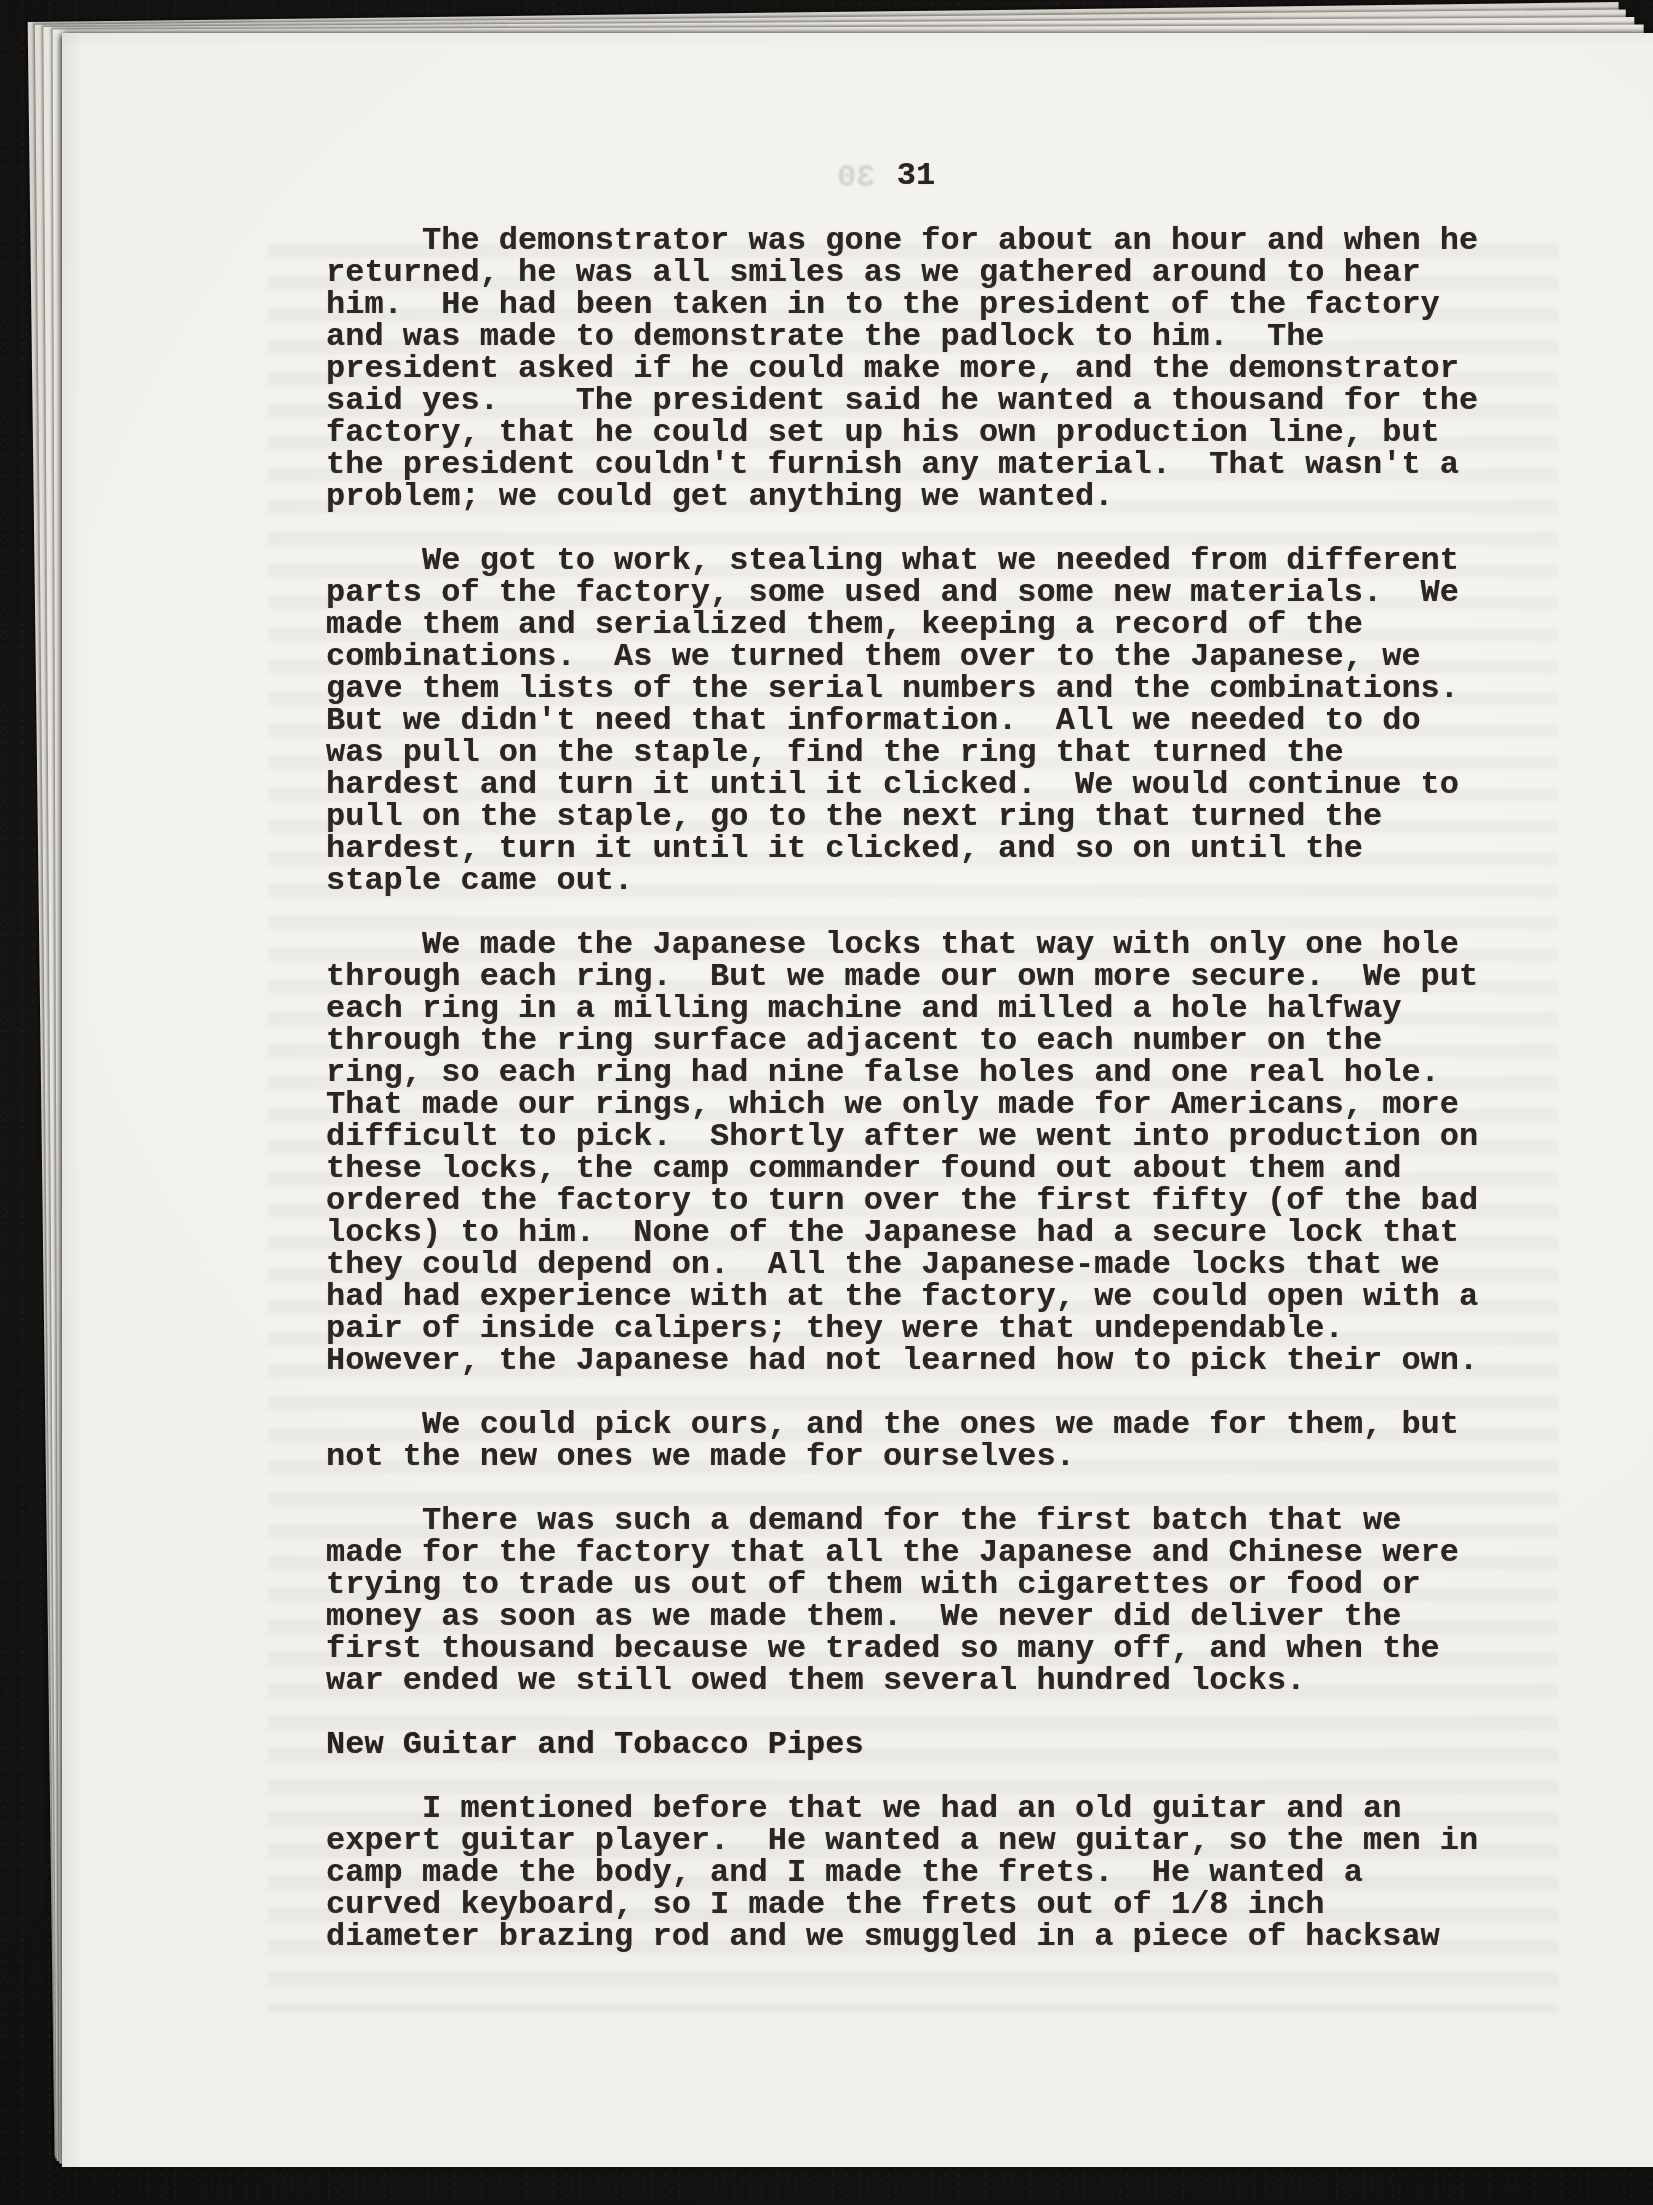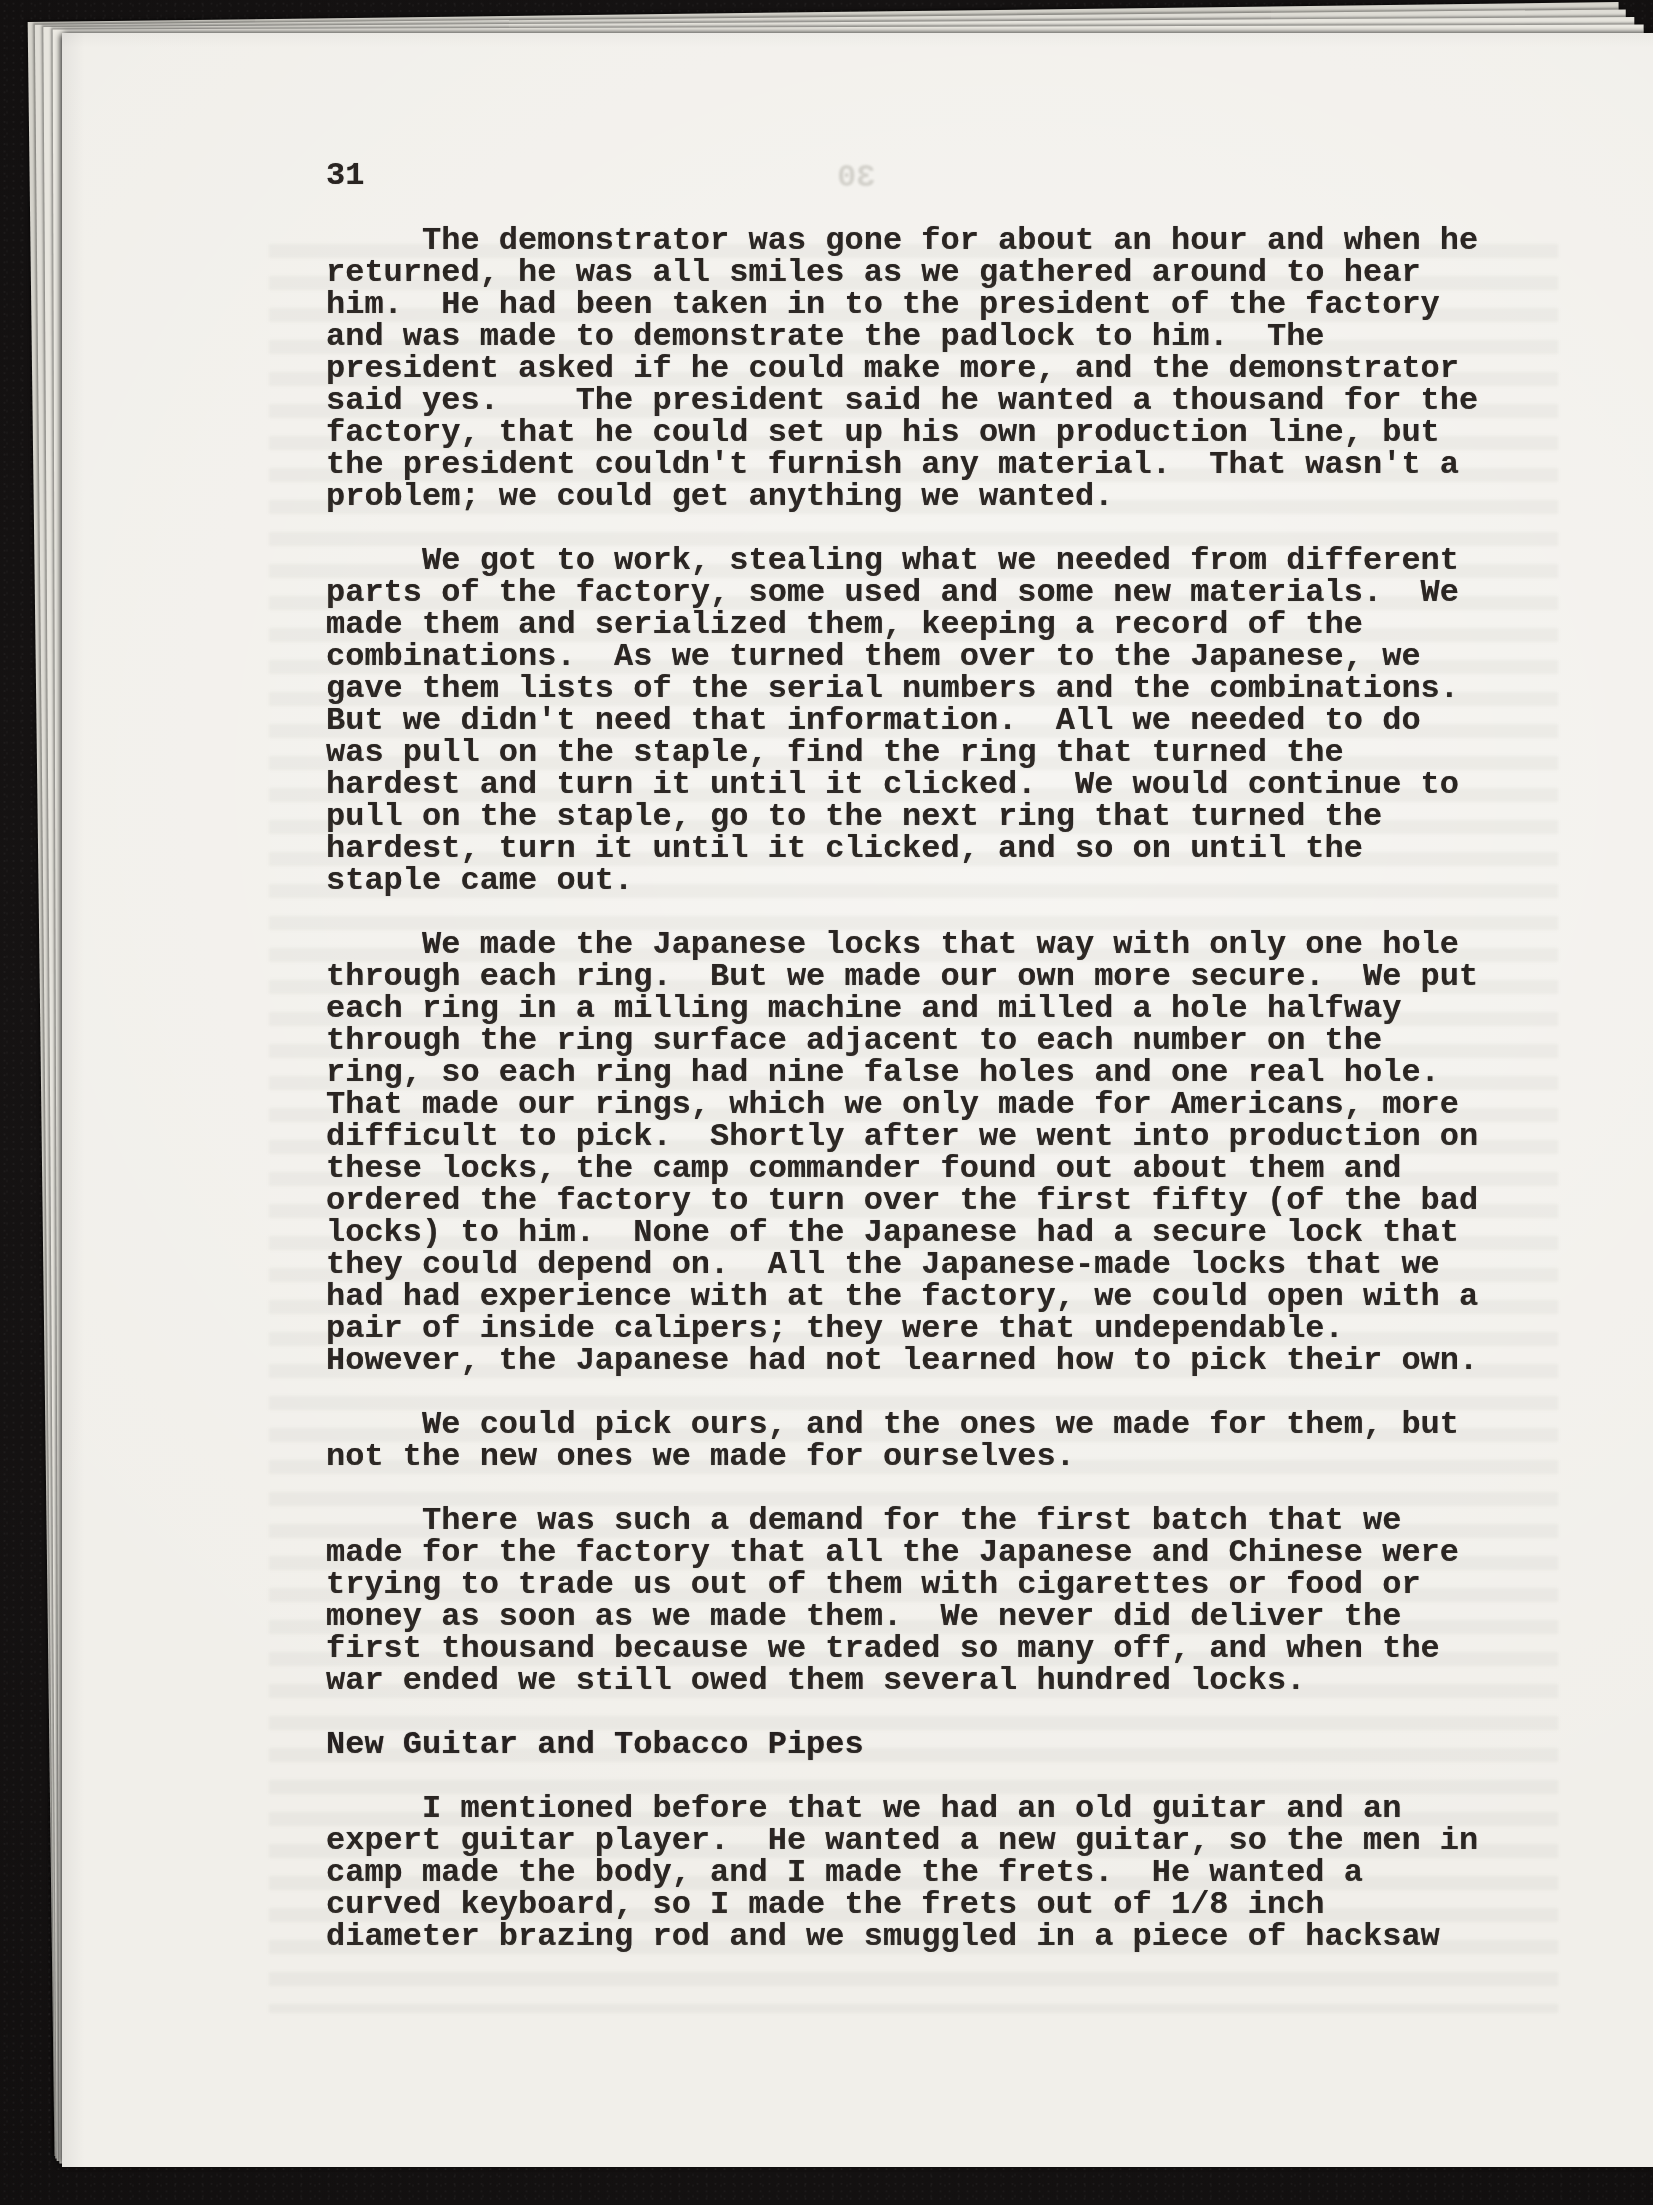--- a/index.html
+++ b/index.html
@@ -46,21 +46,21 @@
       linear-gradient(to right, rgba(0,0,0,0.05), rgba(0,0,0,0) 23px),
       linear-gradient(to bottom, rgba(0,0,0,0.03), rgba(0,0,0,0) 15px);
     box-shadow: -3.3px 0 5.8px -1.7px rgba(0,0,0,0.65), 0 -2.5px 5.8px -1.7px rgba(0,0,0,0.55);
   }
 
   .pageno {
     position: absolute;
     left: 264px;
     top: 124px;
     width: 1180px;
-    text-align: left;
+    text-align: center;
     font-size: 32px;
     font-weight: bold;
     color: #2a2522;
     text-shadow: 0 0 0.8px rgba(42,37,34,0.5);
     white-space: pre;
   }
 
   
   .ghost {
     position: absolute;

